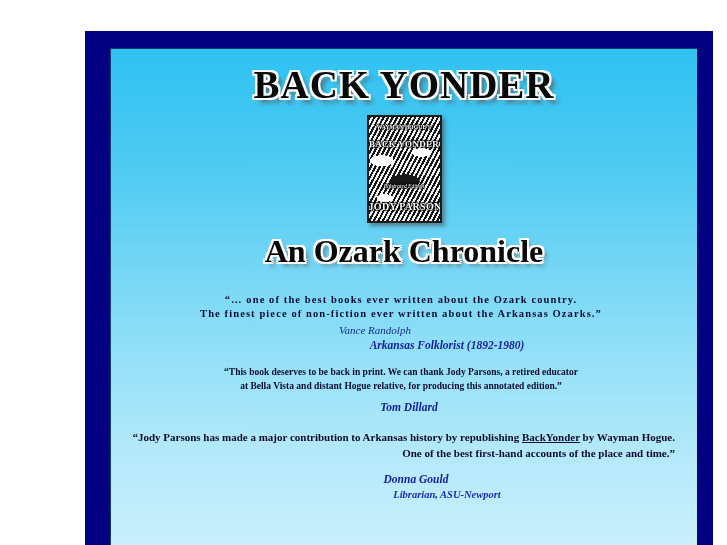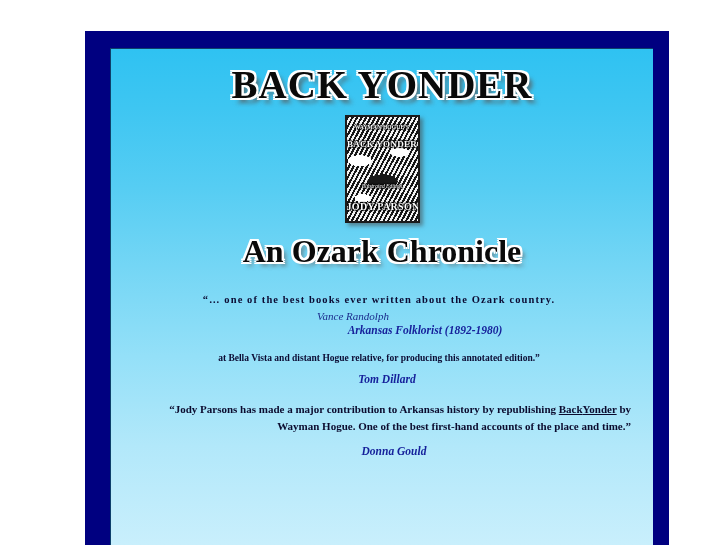--- a/index.html
+++ b/index.html
@@ -12,21 +12,21 @@
     height: 545px;
     overflow: hidden;
     font-family: "Liberation Serif", serif;
   }
 
   
   #page-frame {
     position: absolute;
     left: 85px;
     top: 31px;
-    width: 584px;
+    width: 628px;
     height: 514px;
     background: #000080;
     box-sizing: border-box;
     padding: 17px 16px 0 25px;
   }
 
   
   #content-panel {
     position: relative;
     width: 100%;
@@ -219,31 +219,34 @@
     </div>
 
     <div class="subtitle-wrap">
       <span class="subtitle-art">An Ozark Chronicle</span>
     </div>
 
     <div class="blurbs">
 
       <div class="blurb">
         <div class="quote-hero">“… one of the best books ever written about the Ozark country.</div>
+        <div class="quote-hero">The finest piece of non-fiction ever written about the Arkansas Ozarks.”</div>
         <div class="attrib-script">Vance Randolph</div>
         <div class="attrib-name ctr-r">Arkansas Folklorist (1892-1980)</div>
       </div>
 
       <div class="blurb mt10">
+        <div class="quote-body">“This book deserves to be back in print. We can thank Jody Parsons, a retired educator</div>
         <div class="quote-body">at Bella Vista and distant Hogue relative, for producing this annotated edition.”</div>
         <div class="attrib-name ctr-n mt6">Tom Dillard</div>
       </div>
 
       <div class="blurb mt10">
         <div class="quote-left">
           <span>“Jody Parsons has made a major contribution to Arkansas history by republishing </span><u>Back</u><u>Yonder</u><span> by Wayman Hogue. One of the best first-hand accounts of the place and time.”</span>
         </div>
         <div class="attrib-name ctr-g mt10">Donna Gould</div>
+        <div class="attrib-role ctr-gr">Librarian,  ASU-Newport</div>
       </div>
 
     </div>
   </div>
 </div>
 
 </body></html>

